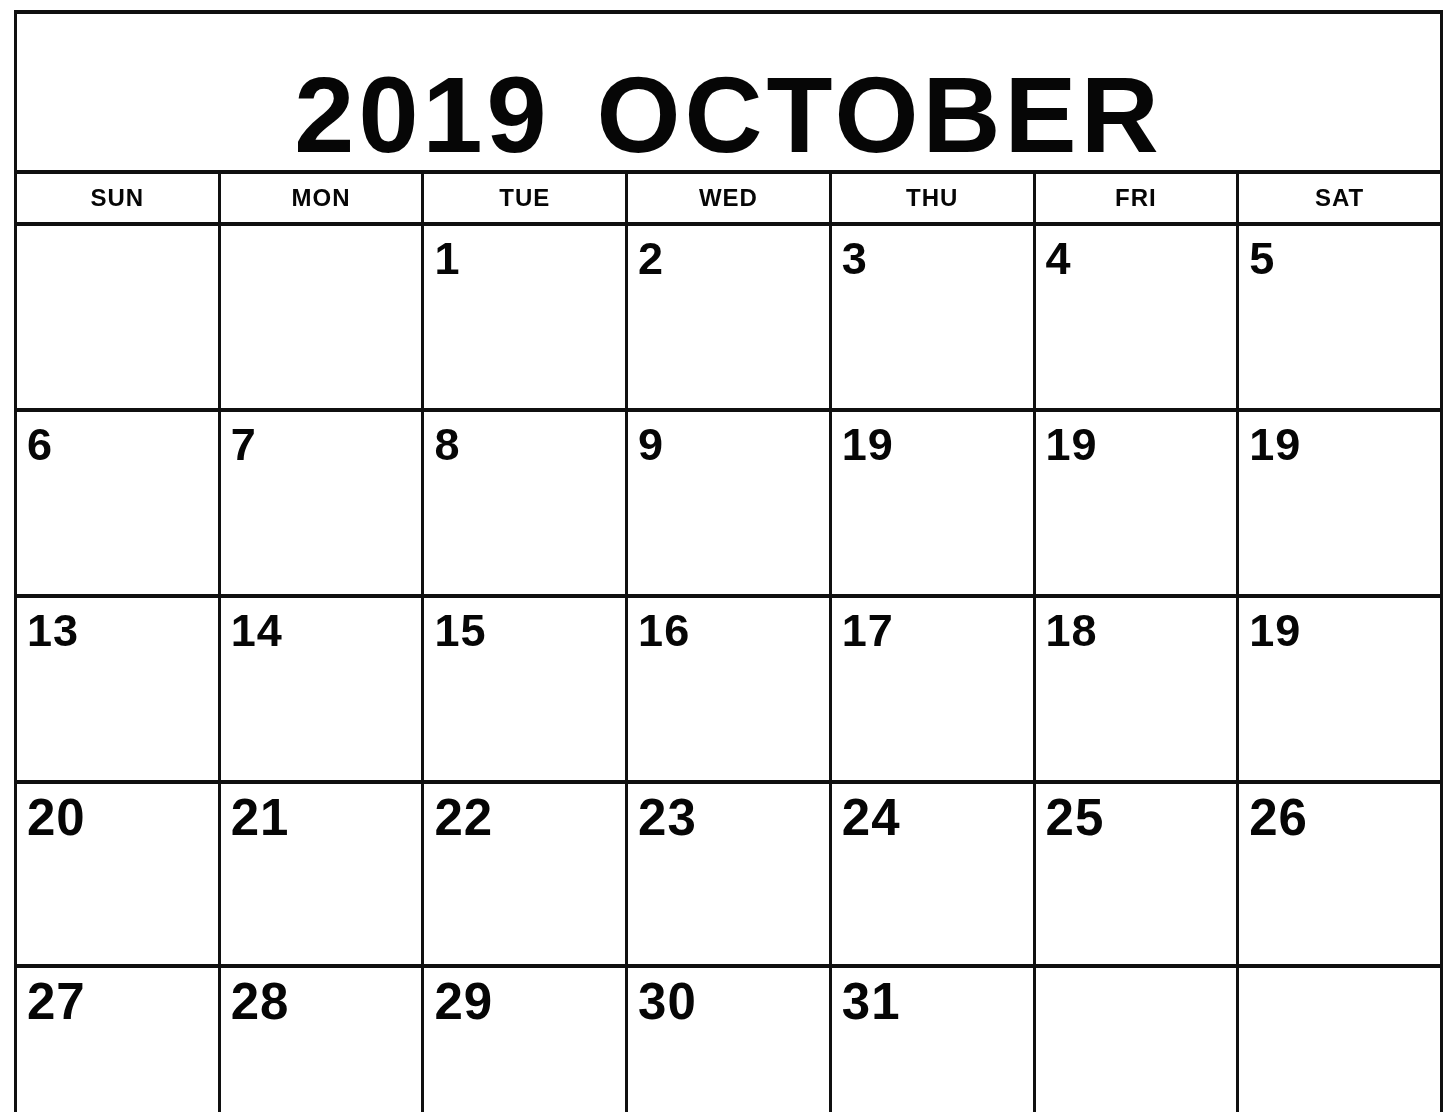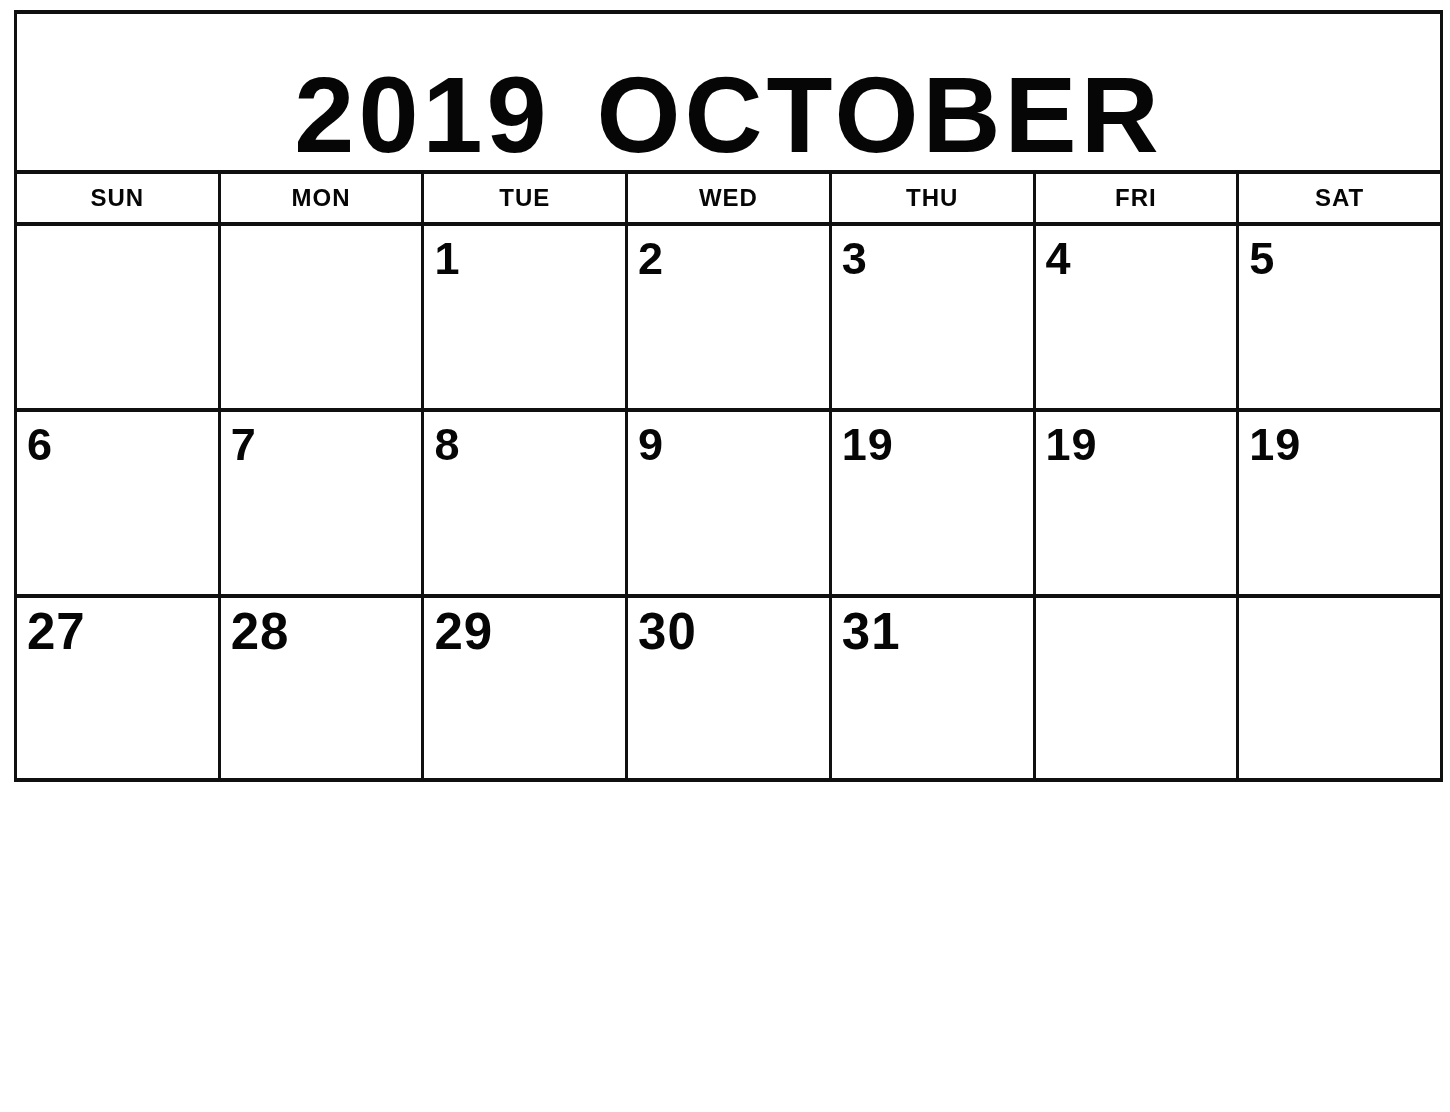--- a/index.html
+++ b/index.html
@@ -106,20 +106,38 @@
     </tr>
     <tr class="week-row">
       <td>6</td>
       <td>7</td>
       <td>8</td>
       <td>9</td>
       <td>19</td>
       <td>19</td>
       <td>19</td>
     </tr>
+    <tr class="week-row">
+      <td>13</td>
+      <td>14</td>
+      <td>15</td>
+      <td>16</td>
+      <td>17</td>
+      <td>18</td>
+      <td>19</td>
+    </tr>
+    <tr class="week-row week-lg">
+      <td>20</td>
+      <td>21</td>
+      <td>22</td>
+      <td>23</td>
+      <td>24</td>
+      <td>25</td>
+      <td>26</td>
+    </tr>
     <tr class="week-row week-lg">
       <td>27</td>
       <td>28</td>
       <td>29</td>
       <td>30</td>
       <td>31</td>
       <td></td>
       <td></td>
     </tr>
   </tbody>

